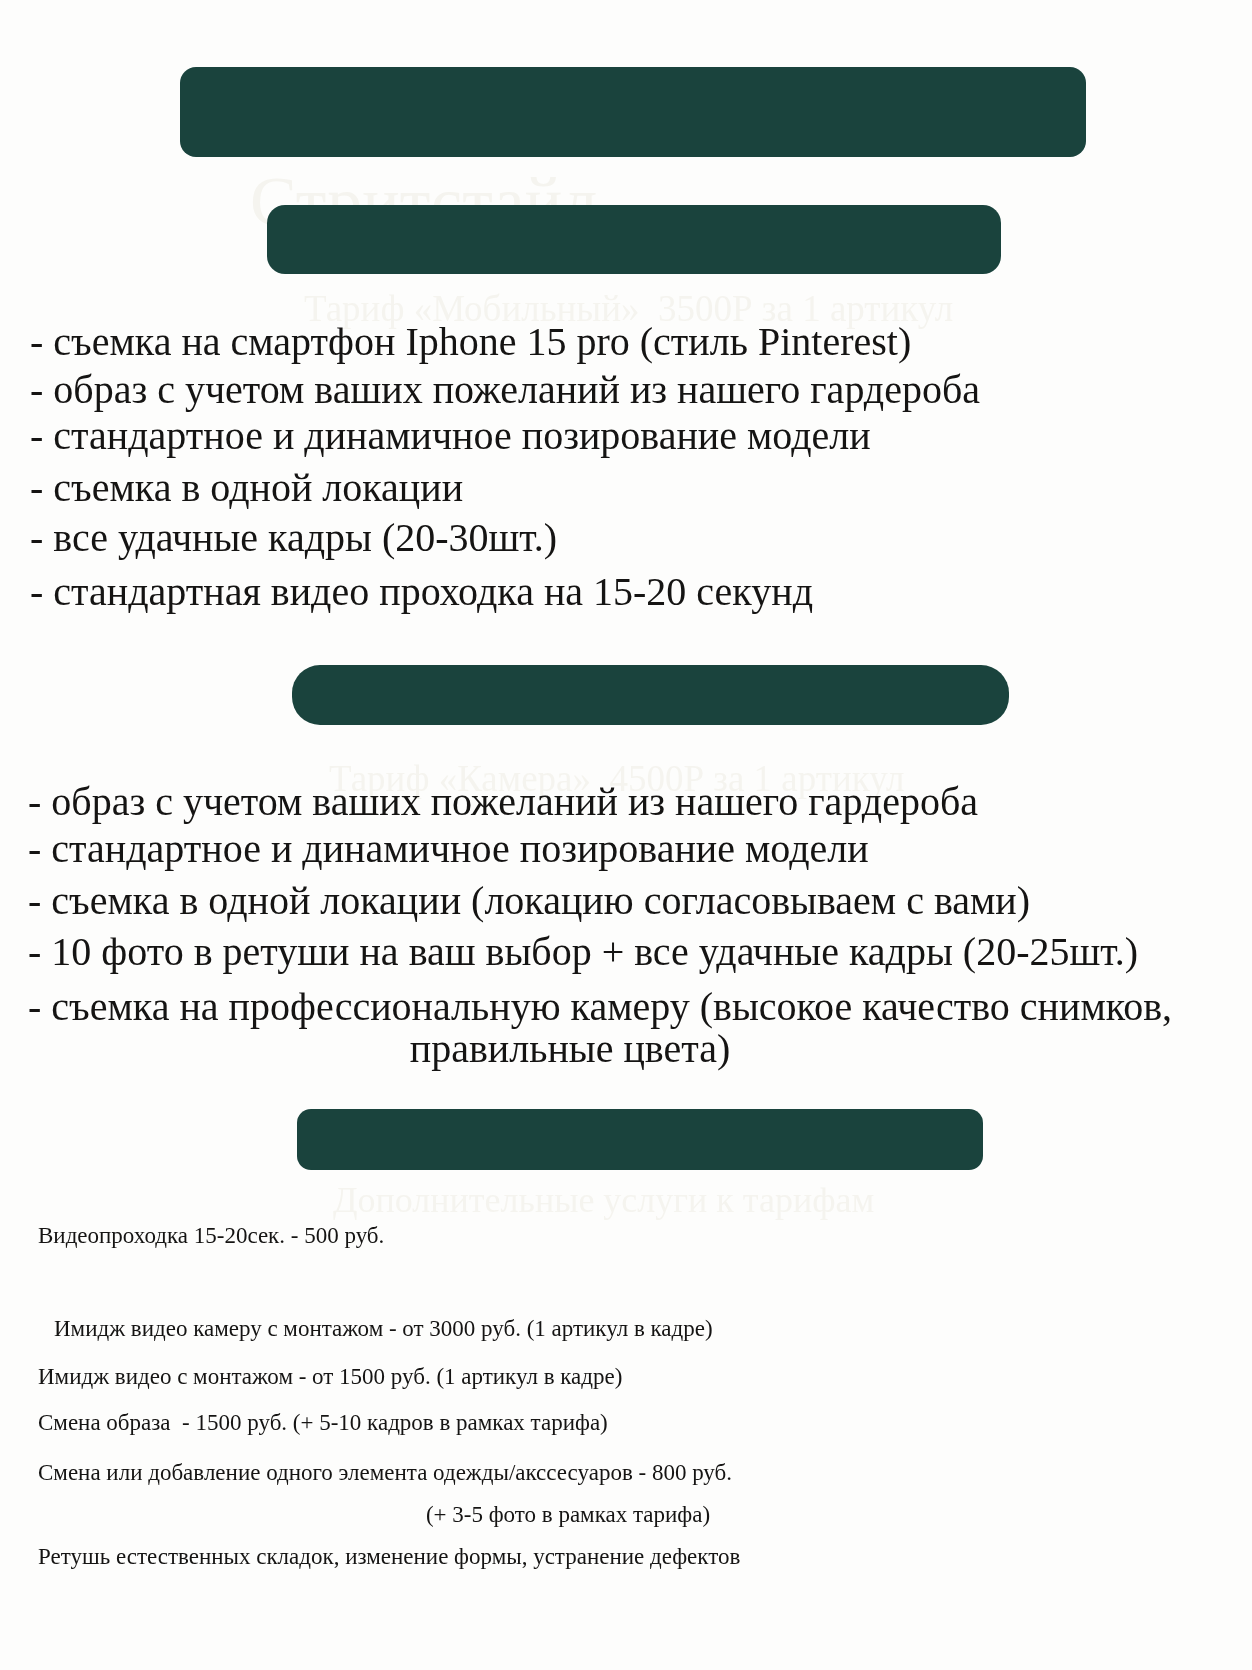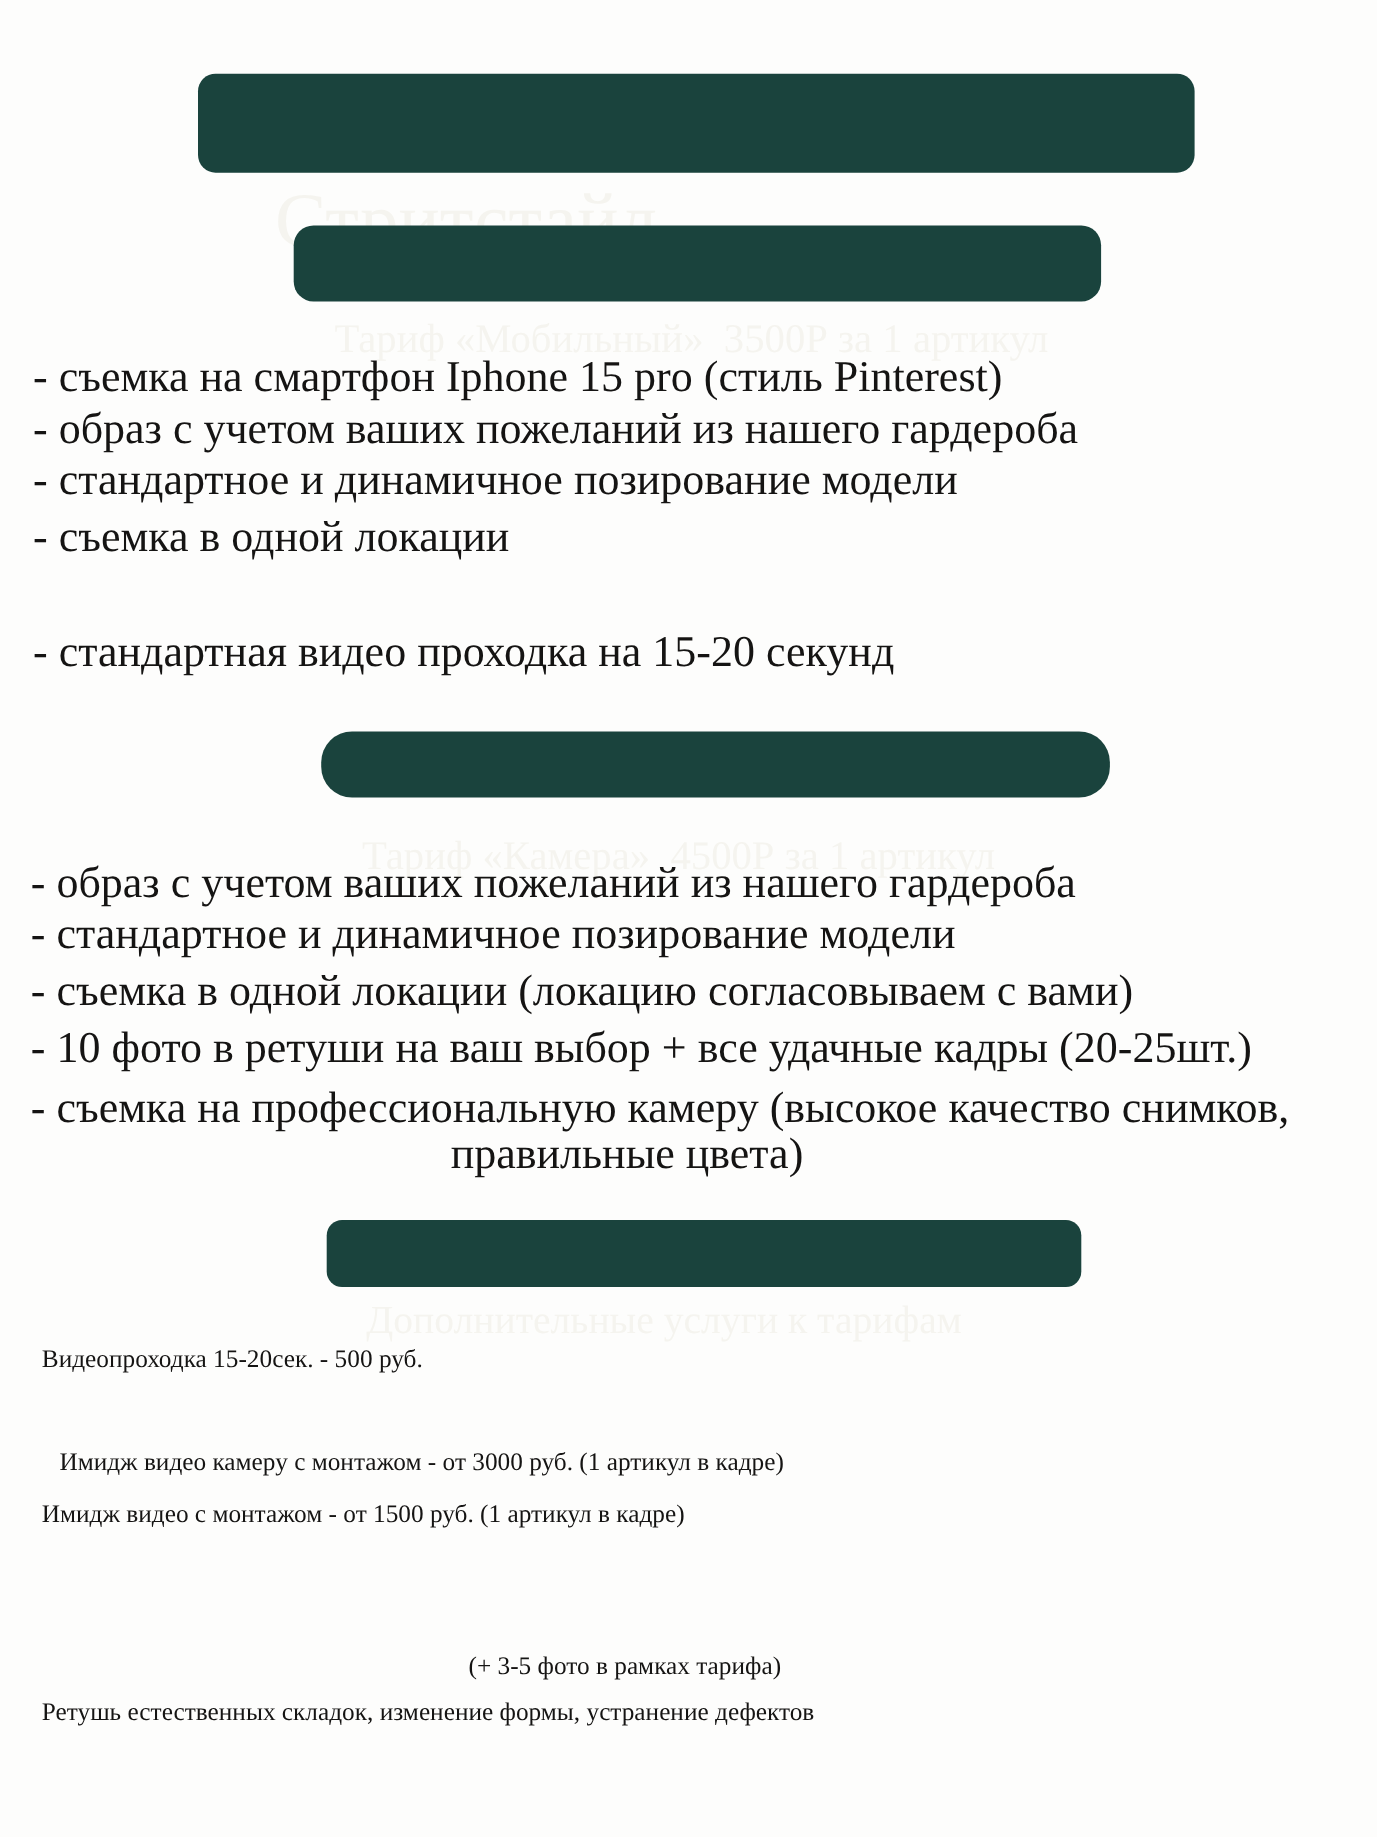--- a/index.html
+++ b/index.html
@@ -58,34 +58,37 @@
     <span>Стритстайл</span>
   </div>
 
   <div class="banner banner-t1">
     <span>Тариф «Мобильный»  3500Р за 1 артикул</span>
   </div>
   <div class="line" style="left:30px;top:322px;">- съемка на смартфон Iphone 15 pro (стиль Pinterest)</div>
   <div class="line" style="left:30px;top:370px;">- образ с учетом ваших пожеланий из нашего гардероба</div>
   <div class="line" style="left:30px;top:416px;">- стандартное и динамичное позирование модели</div>
   <div class="line" style="left:30px;top:468px;">- съемка в одной локации</div>
+  <div class="line" style="left:30px;top:518px;">- все удачные кадры (20-30шт.)</div>
   <div class="line" style="left:30px;top:572px;">- стандартная видео проходка на 15-20 секунд</div>
 
   <div class="banner banner-t2">
     <span>Тариф «Камера»  4500Р за 1 артикул</span>
   </div>
   <div class="line" style="left:28px;top:782px;">- образ с учетом ваших пожеланий из нашего гардероба</div>
   <div class="line" style="left:28px;top:829px;">- стандартное и динамичное позирование модели</div>
   <div class="line" style="left:28px;top:881px;">- съемка в одной локации (локацию согласовываем с вами)</div>
   <div class="line" style="left:28px;top:932px;">- 10 фото в ретуши на ваш выбор + все удачные кадры (20-25шт.)</div>
   <div class="line" style="left:28px;top:987px;">- съемка на профессиональную камеру (высокое качество снимков,</div>
   <div class="line centered" style="left:0;top:1029px;width:1140px;">правильные цвета)</div>
 
   <div class="banner banner-extra">
     <span>Дополнительные услуги к тарифам</span>
   </div>
   <div class="line svc" style="left:38px;top:1216px;">Видеопроходка 15-20сек. - 500 руб.</div>
   <div class="line svc" style="left:54px;top:1309px;text-align:right;">Имидж видео камеру с монтажом - от 3000 руб. (1 артикул в кадре)</div>
   <div class="line svc" style="left:38px;top:1357px;">Имидж видео с монтажом - от 1500 руб. (1 артикул в кадре)</div>
+  <div class="line svc" style="left:38px;top:1403px;">Смена образа  - 1500 руб. (+ 5-10 кадров в рамках тарифа)</div>
+  <div class="line svc" style="left:38px;top:1453px;">Смена или добавление одного элемента одежды/акссесуаров - 800 руб.</div>
   <div class="line svc centered" style="left:0;top:1495px;width:1136px;">(+ 3-5 фото в рамках тарифа)</div>
   <div class="line svc" style="left:38px;top:1537px;">Ретушь естественных складок, изменение формы, устранение дефектов</div>
 
 </div>
 
 </body></html>

